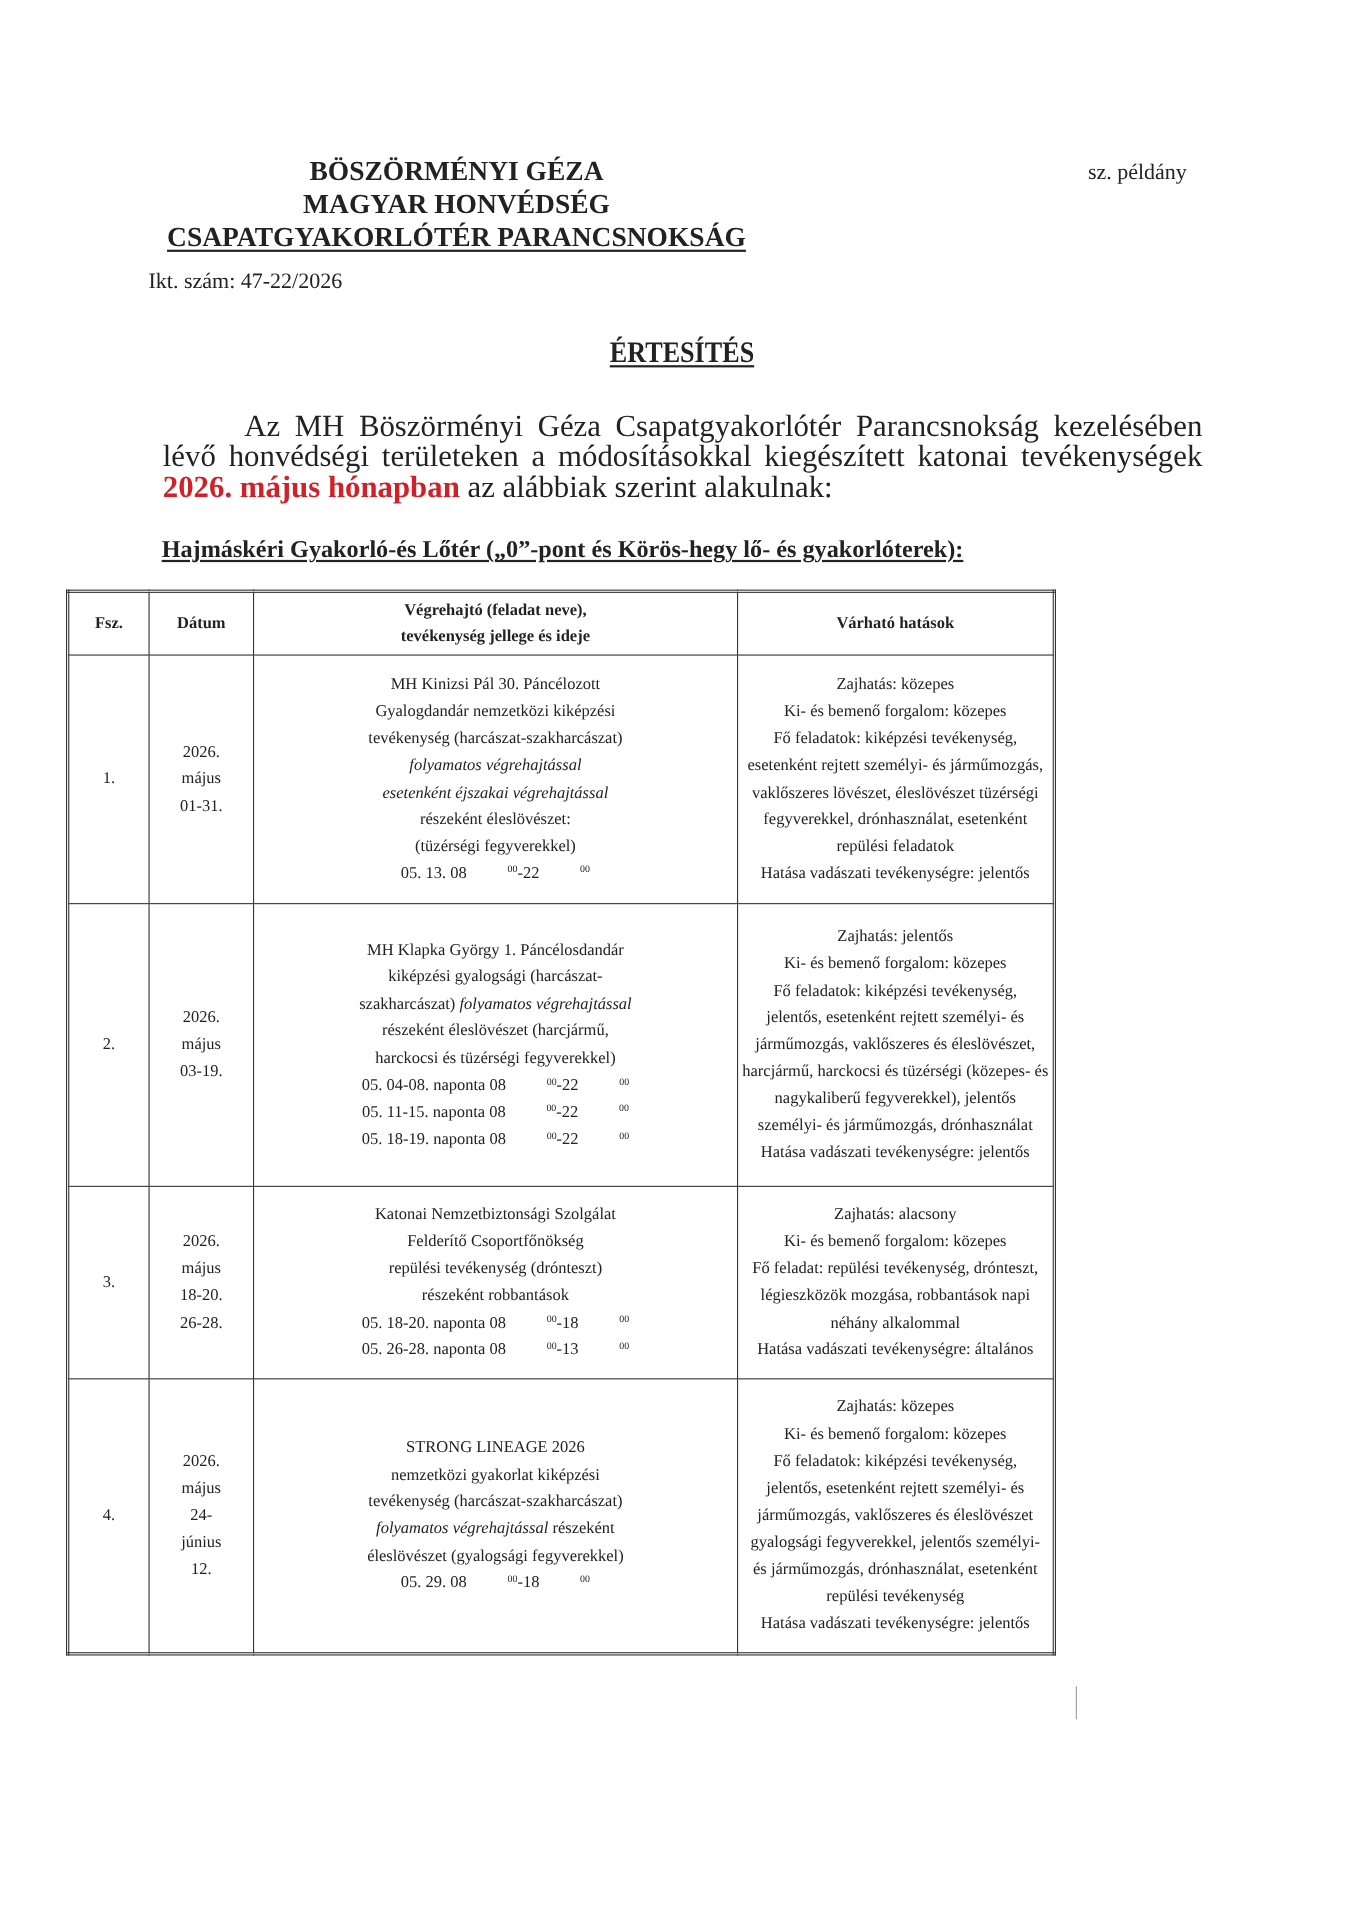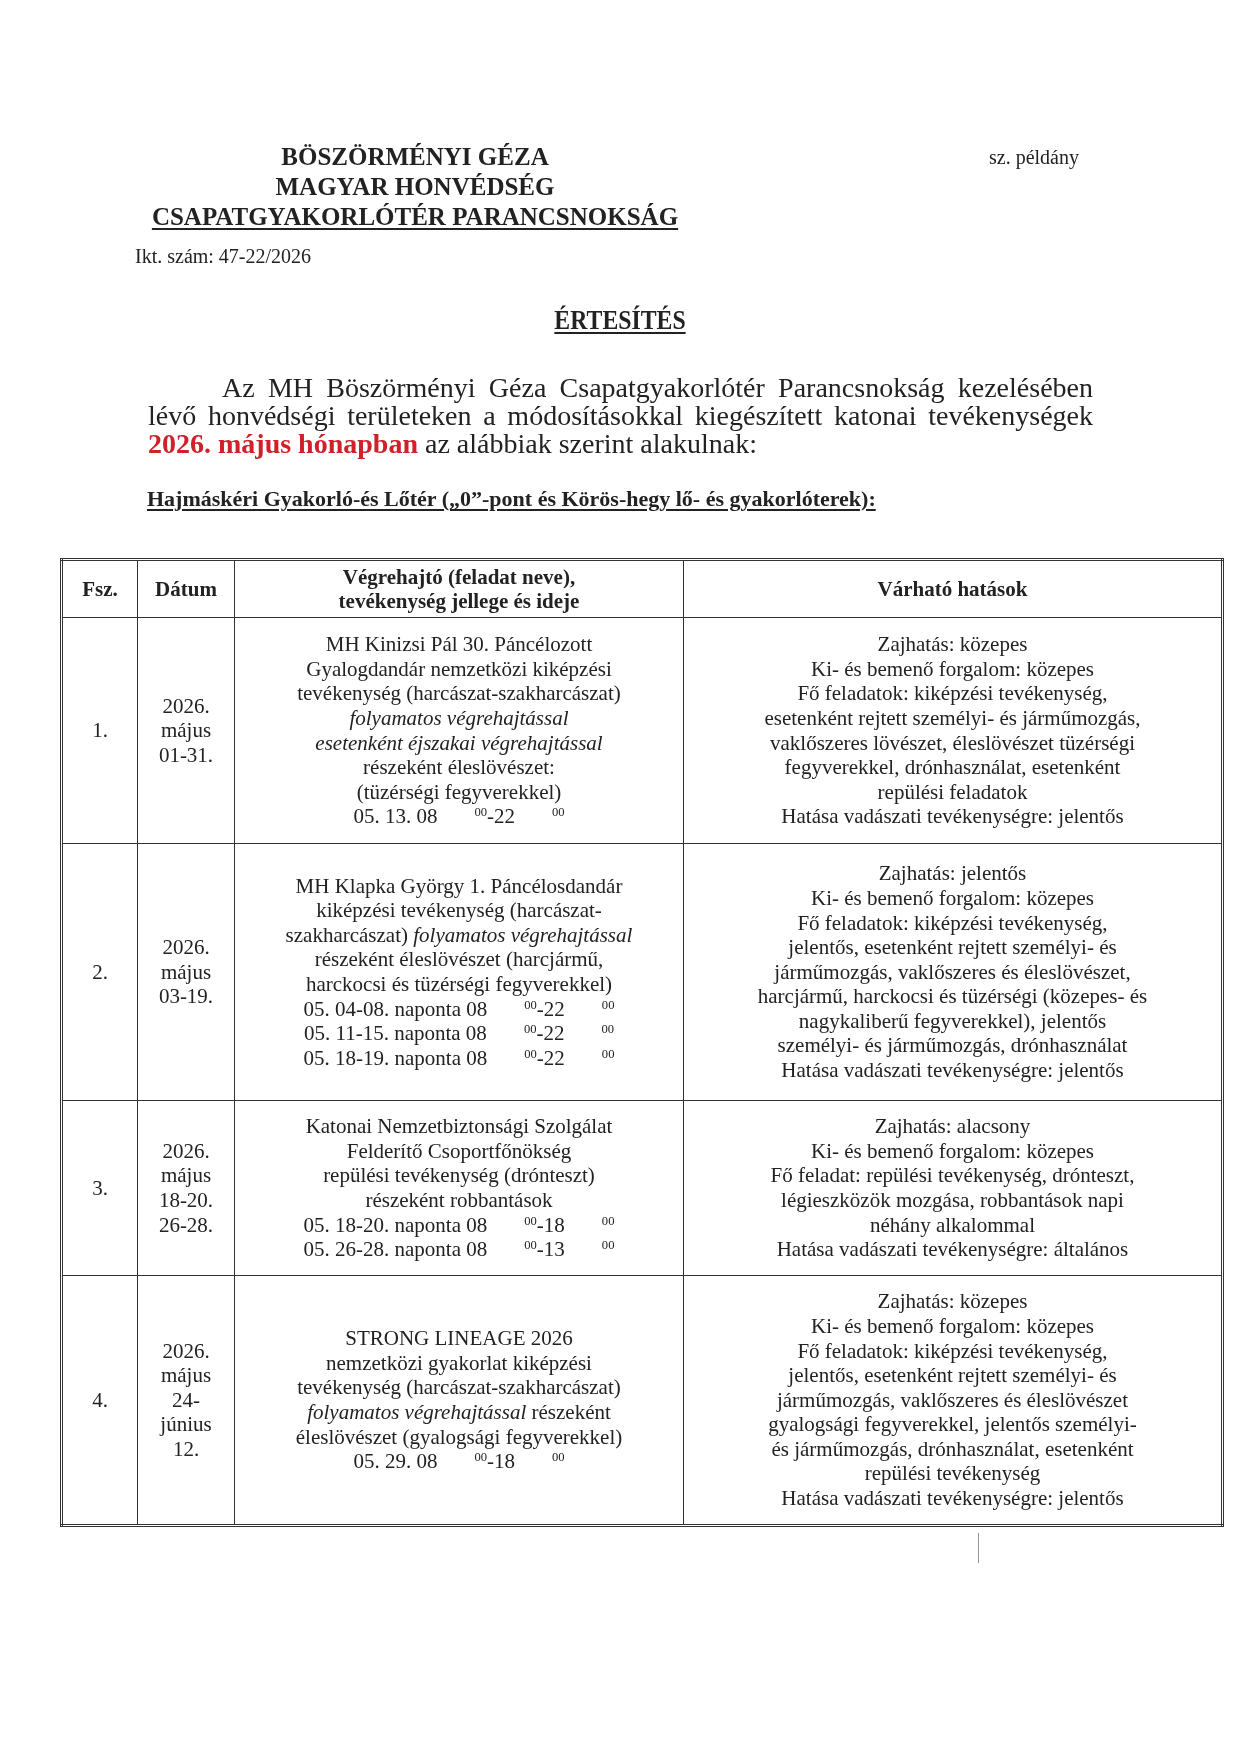--- a/index.html
+++ b/index.html
@@ -12,22 +12,22 @@
     .iktat { position: absolute; left: 135px; top: 245px; font-size: 20px; }
     .title { position: absolute; left: 0; width: 1240px; top: 305px; text-align: center;
              font-weight: bold; font-size: 27px; text-decoration: underline;
              text-decoration-thickness: 2px; text-underline-offset: 3px; transform: scaleX(0.88); }
     .intro { position: absolute; left: 148px; top: 374px; width: 945px; font-size: 28px;
              line-height: 28px; text-align: justify; transform-origin: left top; }
     .intro .indent { display: inline-block; width: 74px; }
     .intro .red { color: #d0202a; font-weight: bold; }
     .section { position: absolute; left: 147px; top: 486px; font-size: 22px; font-weight: bold;
                text-decoration: underline; text-decoration-thickness: 2px; text-underline-offset: 3px; }
-    table { position: absolute; left: 60px; top: 558px; width: 1164px; border-collapse: collapse;
-            border: 3px double #333; font-size: 21px; line-height: 24.6px; }
+    table { position: absolute; left: 60px; top: 536px; width: 900px; border-collapse: collapse;
+            border: 3px double #333; font-size: 15px; line-height: 24.6px; }
     td, th { border: 1.5px solid #333; text-align: center; vertical-align: middle; padding: 0 4px; }
     th { font-weight: bold; height: 56px; line-height: 24px; }
     .c1 { width: 66px; } .c2 { width: 88px; } .c3 { width: 440px; } .c4 { width: auto; }
     .r1 { height: 226px; } .r2 { height: 257px; } .r3 { height: 175px; } .r4 { height: 250px; }
     td.num { vertical-align: middle; }
     td.date { vertical-align: middle; }
     .line { display: block; white-space: nowrap; }
     .b { font-weight: normal; }
     .i { font-style: italic; }
     sup { font-size: 0.6em; vertical-align: 0.55em; line-height: 0; margin-left: 37px; }
@@ -93,21 +93,21 @@
       </tr>
       <tr class="r2">
         <td class="num">2.</td>
         <td class="date">
           <span class="line">2026.</span>
           <span class="line">május</span>
           <span class="line">03-19.</span>
         </td>
         <td>
           <span class="line">MH Klapka György 1. Páncélosdandár</span>
-          <span class="line">kiképzési tevékenység (harcászat-</span>
+          <span class="line">kiképzési gyalogsági (harcászat-</span>
           <span class="line">szakharcászat) <span class="i">folyamatos végrehajtással</span></span>
           <span class="line">részeként <span class="b">éleslövészet</span> (harcjármű,</span>
           <span class="line">harckocsi és tüzérségi fegyverekkel)</span>
           <span class="line b">05. 04-08. naponta 08<sup>00</sup>-22<sup>00</sup></span>
           <span class="line b">05. 11-15. naponta 08<sup>00</sup>-22<sup>00</sup></span>
           <span class="line b">05. 18-19. naponta 08<sup>00</sup>-22<sup>00</sup></span>
         </td>
         <td>
           <span class="line"><span class="b">Zajhatás:</span> jelentős</span>
           <span class="line"><span class="b">Ki- és bemenő forgalom:</span> közepes</span>

